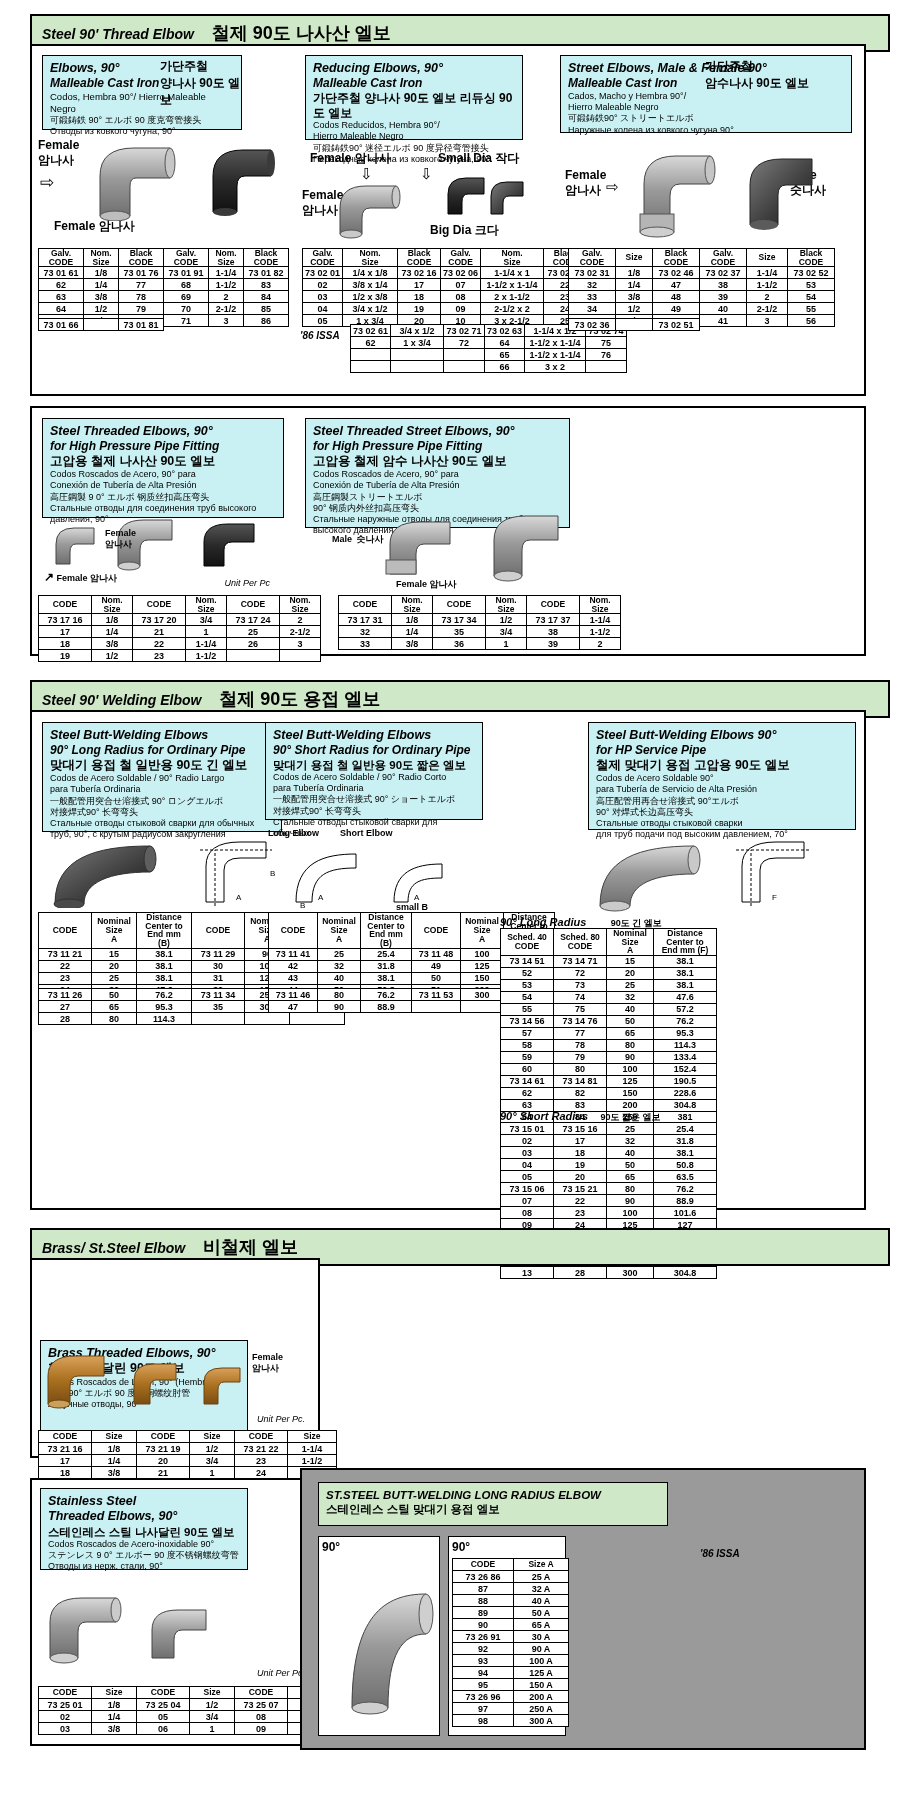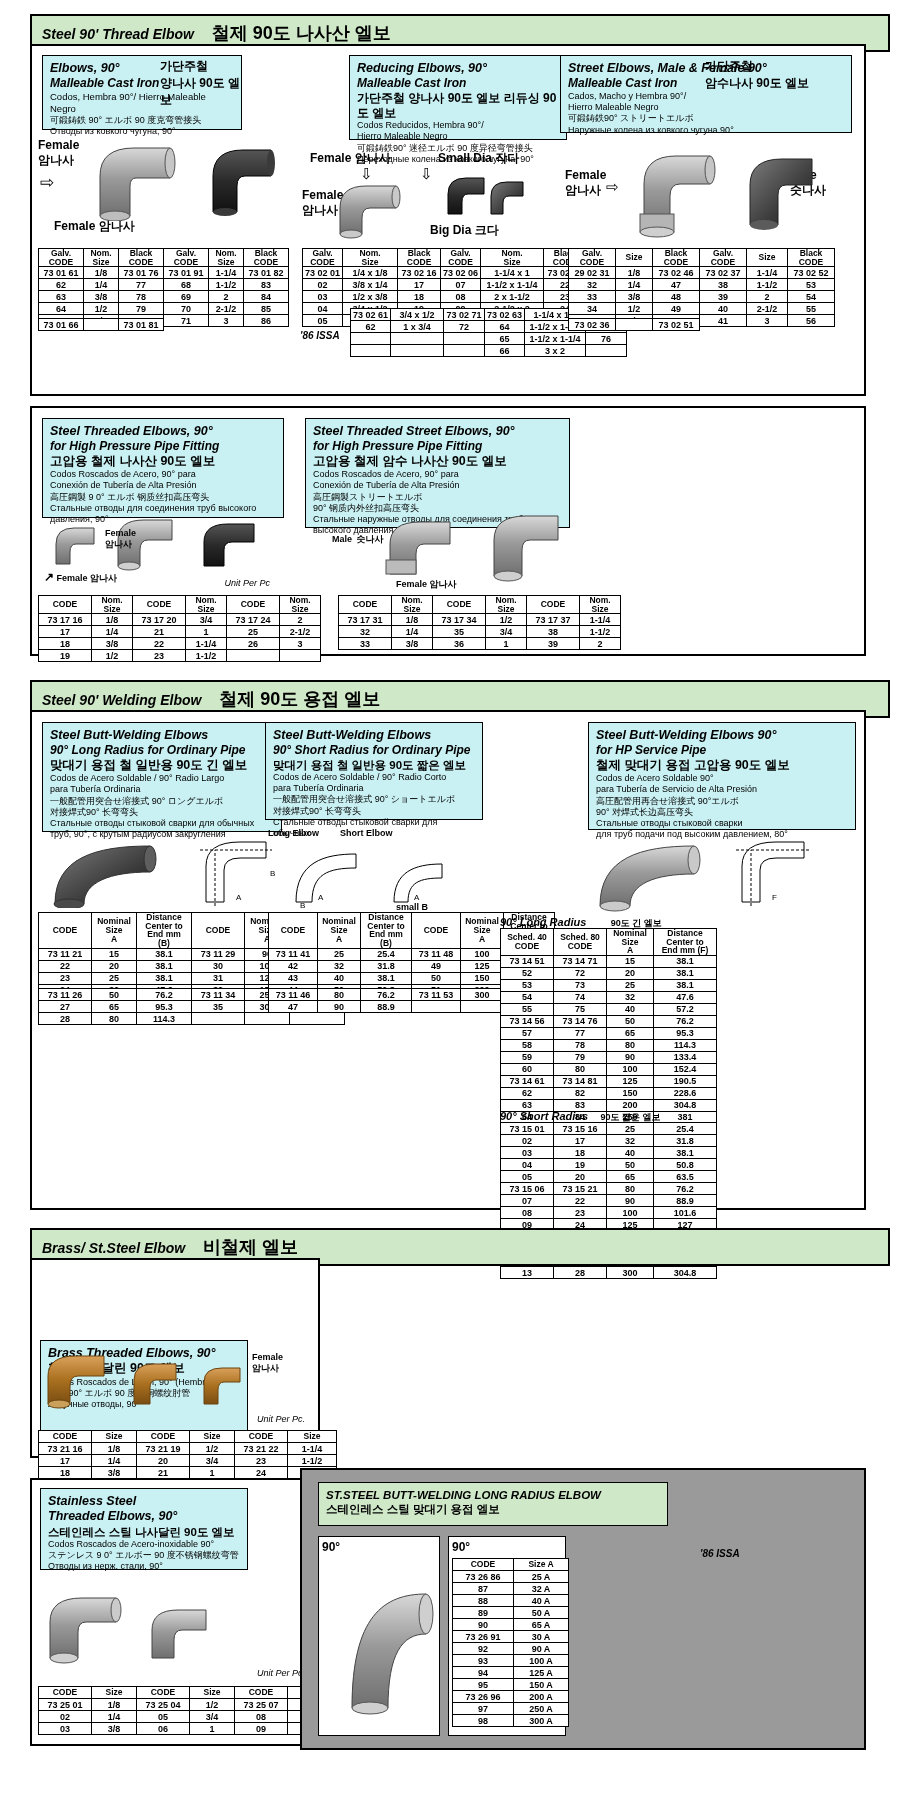--- a/index.html
+++ b/index.html
@@ -182,21 +182,21 @@
   <table class="grid" style="position:absolute;left:38px;top:318px;">
     <tbody>
         <tr>
       <td style="width:40px;">73 01 66</td>
       <td style="width:30px;"></td>
       <td style="width:40px;">73 01 81</td>
     </tr>
   </tbody>
     </table>
 
-  <div class="blurb" style="position:absolute;left:305px;top:55px;width:218px;height:85px;margin-left:44px;">
+  <div class="blurb" style="position:absolute;left:305px;top:55px;width:218px;height:85px;">
     <div class="t1">Reducing Elbows, 90°</div>
     <div class="t2">Malleable Cast Iron</div>
     <div class="kr" style="font-size:12px;">
       <span>가단주철 양나사 90도 엘보</span> <span>리듀싱 90도 엘보</span>
     </div>
     <div class="sm2">Codos Reducidos, Hembra 90°/</div>
     <div class="sm2">Hierro Maleable Negro</div>
     <div class="sm2">可鍛鋳鉄90°  迷径エルボ      90 度异径弯管接头</div>
     <div class="sm2">Переходные колена из ковкого чугуна, 90°</div>
   </div>
@@ -273,21 +273,21 @@
           <td>20</td>
           <td>10</td>
           <td>3 x 2-1/2</td>
           <td>25</td>
         </tr>
     </tbody>
   </table>
 
   <div class="issa" style="position:absolute;left:300px;top:330px;">'86 ISSA</div>
 
-  <table class="grid" style="position:absolute;left:350px;top:308px;">
+  <table class="grid" style="position:absolute;left:350px;top:324px;">
     <tbody>
       <tr>
           <td style="width:28px;">73 02 61</td>
           <td style="width:48px;">3/4 x 1/2</td>
           <td style="width:36px;">73 02 71</td>
           <td style="width:32px;">73 02 63</td>
           <td style="width:56px;">1-1/4 x 1/2</td>
           <td style="width:36px;">73 02 74</td>
         </tr>
       <tr>
@@ -358,21 +358,21 @@
       <th style="width:42px;">Galv.<br>CODE</th>
       <th style="width:32px;">Size</th>
       <th style="width:42px;">Black<br>CODE</th>
       <th style="width:42px;">Galv.<br>CODE</th>
       <th style="width:36px;">Size</th>
       <th style="width:42px;">Black<br>CODE</th>
     </tr>
       </thead>
     <tbody>
       <tr>
-          <td>29 02 31</td>
+          <td>73 02 31</td>
           <td>1/8</td>
           <td>73 02 46</td>
           <td>73 02 37</td>
           <td>1-1/4</td>
           <td>73 02 52</td>
         </tr>
       <tr>
           <td>32</td>
           <td>1/4</td>
           <td>47</td>
@@ -787,21 +787,21 @@
 
   <div class="blurb" style="position:absolute;left:588px;top:722px;width:268px;height:108px;">
     <div class="t1">Steel Butt-Welding Elbows 90°</div>
     <div class="t2">for HP Service Pipe</div>
     <div class="kr">철제 맞대기 용접 고압용 90도 엘보</div>
     <div class="sm2">Codos de Acero Soldable 90°</div>
     <div class="sm2">para Tubería de Servicio de Alta Presión</div>
     <div class="sm2">高圧配管用再合せ溶接式 90°エルボ</div>
     <div class="sm2">90°  对焊式长边高压弯头</div>
     <div class="sm2">Стальные отводы стыковой сварки</div>
-    <div class="sm2">для труб подачи под высоким давлением, 80°</div>
+    <div class="sm2">для труб подачи под высоким давлением, 70°</div>
   </div>
 
   <svg style="position:absolute;left:582px;top:836px;" width="140" height="76">
     <path d="M18 70 C18 22 58 10 112 10 L112 38 C72 38 48 48 48 70 Z" fill="url(#gsteel)" stroke="#444"></path>
     <ellipse cx="112" cy="24" rx="6" ry="14" fill="#c9c9c9" stroke="#555"></ellipse>
     <ellipse cx="33" cy="70" rx="15" ry="5" fill="#cacaca" stroke="#555"></ellipse>
   </svg>
   <svg style="position:absolute;left:726px;top:828px;" width="90" height="82">
     <path d="M16 74 L16 38 Q16 14 50 14 L78 14" fill="none" stroke="#000"></path>
     <path d="M34 74 L34 42 Q34 30 50 30 L78 30" fill="none" stroke="#000"></path>

